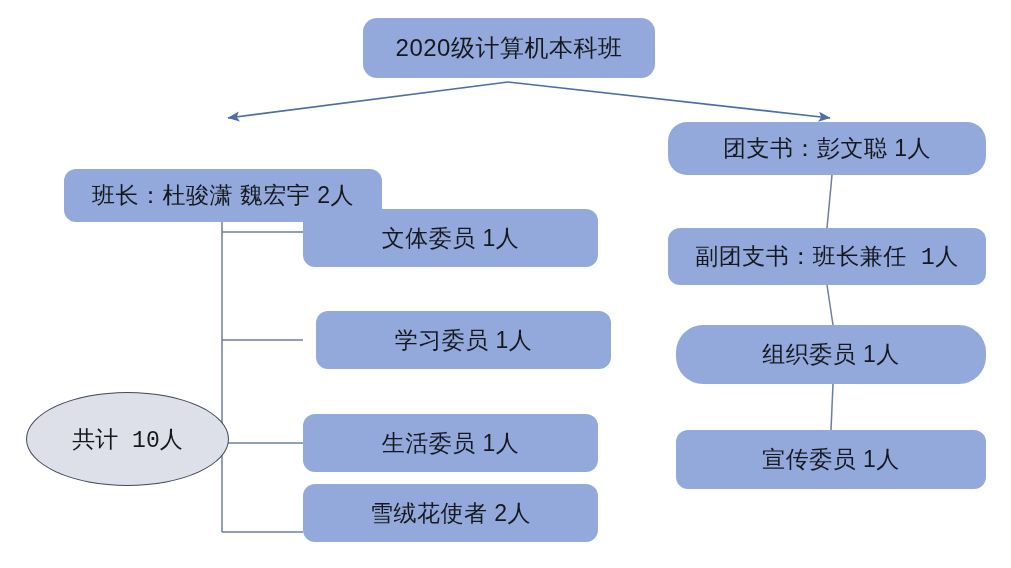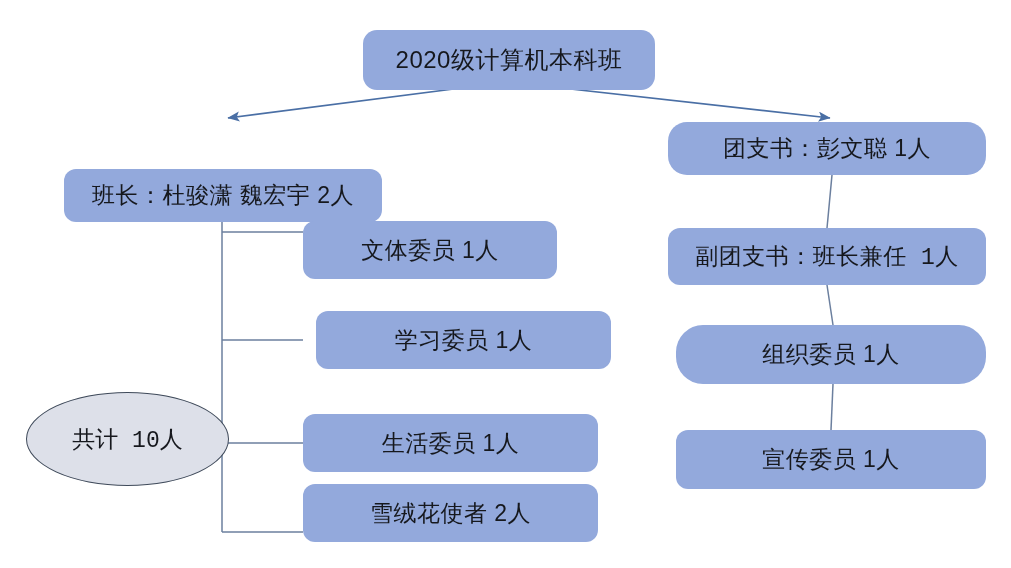--- a/index.html
+++ b/index.html
@@ -36,21 +36,20 @@
     border-radius: 12px;
     color: #16181d;
     font-size: 23px;
     letter-spacing: 0.5px;
     white-space: nowrap;
     text-align: center;
   }
   .node.root {
     font-size: 24px;
     border-radius: 14px;
-    margin-top: 12px;
   }
   .node.lead {
     font-size: 23px;
   }
   .ellipse-node {
     position: absolute;
     box-sizing: border-box;
     display: flex;
     align-items: center;
     justify-content: center;
@@ -95,21 +94,21 @@
   </div>
 
   <div class="node lead" style="left:64px; top:122px; width:318px; height:53px;margin-top:47px;">
     <span>班长：杜骏潇 魏宏宇 2人</span>
   </div>
 
   <div class="node lead" style="left:668px; top:122px; width:318px; height:53px;border-radius:19px;">
     <span>团支书：彭文聪 1人</span>
   </div>
 
-  <div class="node" style="left:303px; top:221px; width:254px; height:58px;align-items:center;">
+  <div class="node" style="left:303px; top:209px; width:295px; height:58px;align-items:center;">
     <span>文体委员 1人</span>
   </div>
 
   <div class="node" style="left:316px; top:311px; width:295px; height:58px;">
     <span>学习委员 1人</span>
   </div>
 
   <div class="node" style="left:303px; top:414px; width:295px; height:58px;">
     <span>生活委员 1人</span>
   </div>

